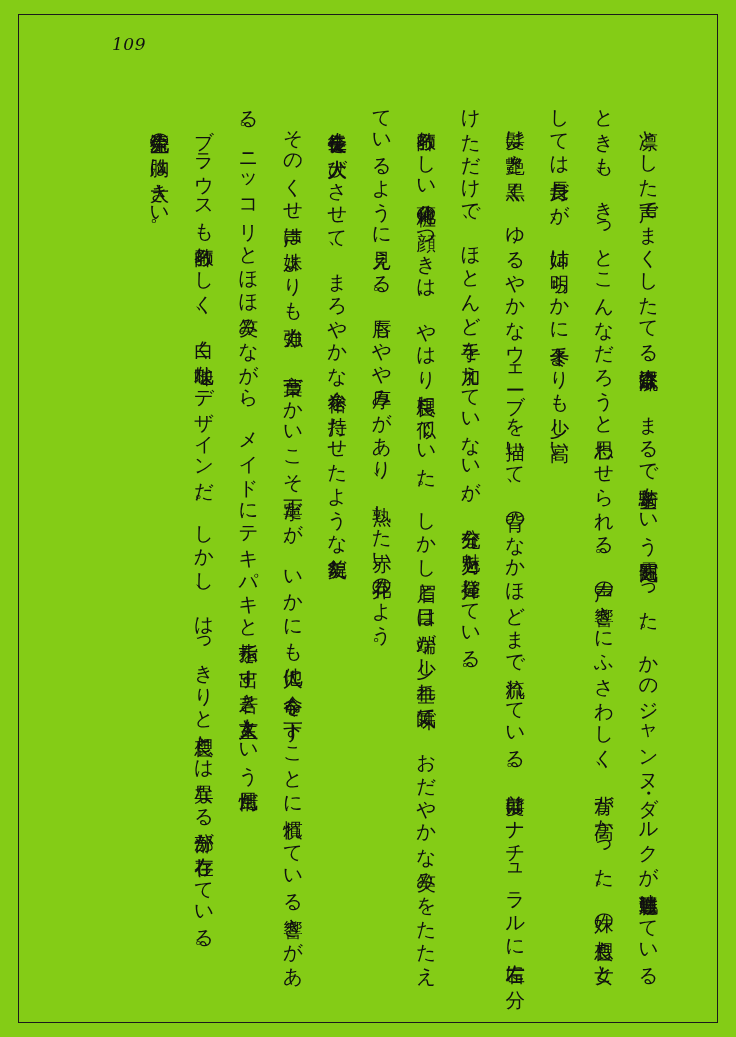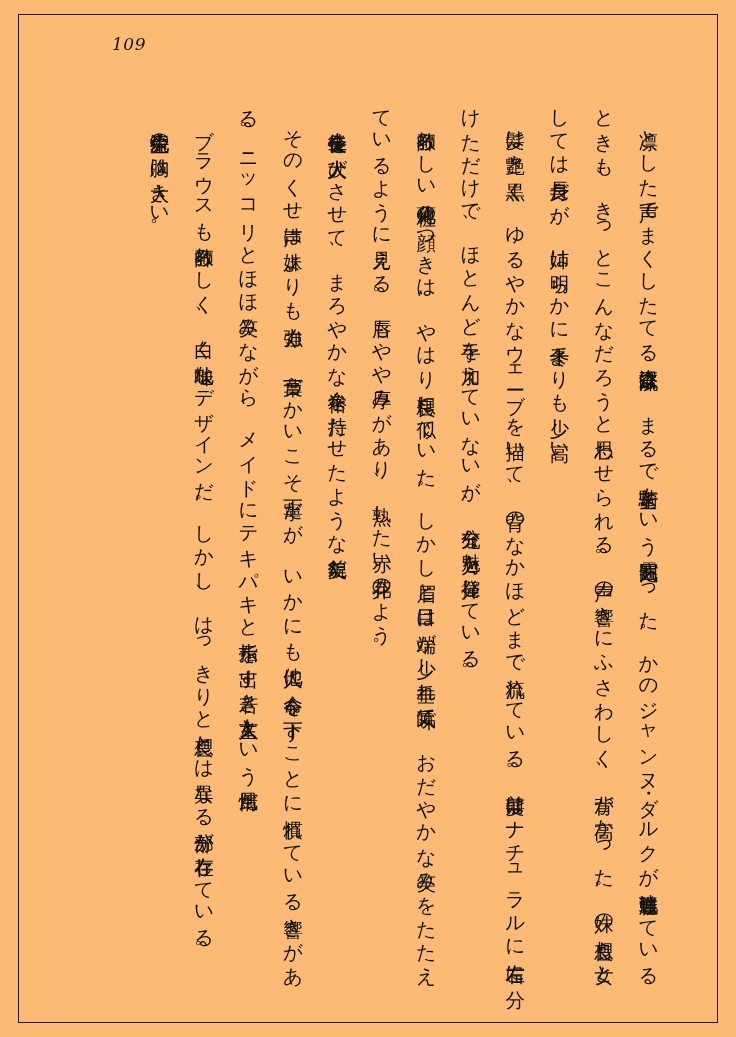--- a/index.html
+++ b/index.html
@@ -8,21 +8,21 @@
     background: #ffffff;
   }
   body {
     font-family: "DejaVu Serif", "Liberation Serif", serif;
     color: #111111;
   }
   .page {
     position: relative;
     width: 736px;
     height: 1037px;
-    background: #fdba74;
+    background: #84cc16;
     overflow: hidden;
     box-sizing: border-box;
   }
   .page-frame {
     position: absolute;
     left: 18px;
     top: 14px;
     width: 700px;
     height: 1009px;
     border: 1px solid #1b1b1b;

